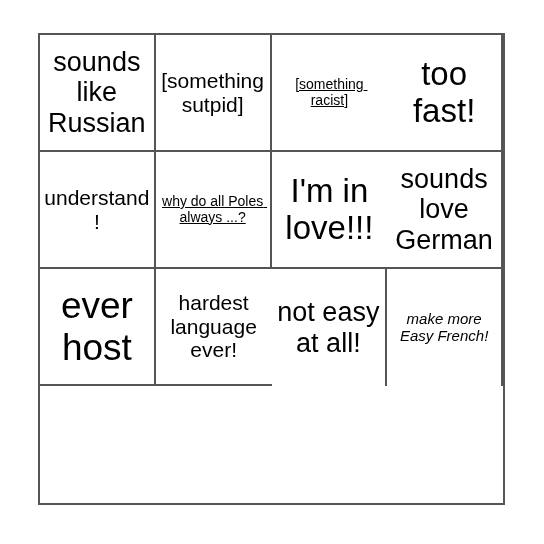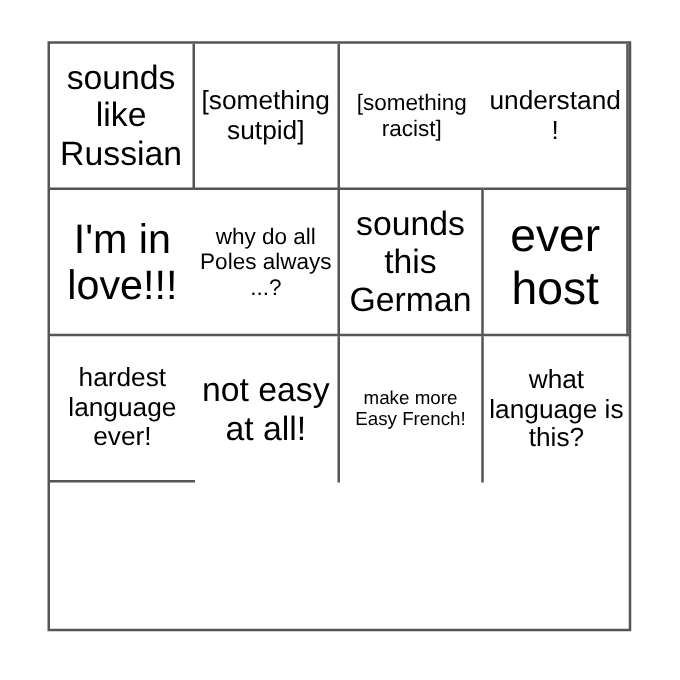--- a/index.html
+++ b/index.html
@@ -51,61 +51,61 @@
     line-height: 1.12;
     word-wrap: break-word;
     white-space: pre-wrap;
   }
 
   
   .fs-xxl  { font-size: 37px; }
   .fs-xl   { font-size: 33px; }
   .fs-lg   { font-size: 27px; }
   .fs-md   { font-size: 21px; }
-  .fs-sm   { font-size: 18px; }
-  .fs-xs   { font-size: 15px; }
+  .fs-sm   { font-size: 14px; text-decoration: underline; }
+  .fs-xs   { font-size: 15px; font-style: italic; }
 
   .kaomoji {
     font-size: 30px;
     letter-spacing: -0.5px;
   }
 </style>
 </head>
 <body>
 
 <div id="bingo-card">
     <div class="bingo-cell">
       <span class="cell-text fs-lg">sounds like Russian</span>
     </div>
     <div class="bingo-cell">
       <span class="cell-text fs-md">[something sutpid]</span>
     </div>
     <div class="bingo-cell col-last">
       <span class="cell-text fs-sm">[something racist]</span>
     </div>
     <div class="bingo-cell">
+      <span class="cell-text fs-xl">too fast!</span>
+    </div>
+    <div class="bingo-cell">
       <span class="cell-text fs-md">understand!</span>
+    </div>
+    <div class="bingo-cell">
+      <span class="cell-text fs-sm">why do all Poles always ...?</span>
     </div>
     <div class="bingo-cell col-last">
       <span class="cell-text fs-xl">I'm in love!!!</span>
     </div>
     <div class="bingo-cell">
-      <span class="cell-text fs-sm">why do all Poles always ...?</span>
-    </div>
-    <div class="bingo-cell">
-      <span class="cell-text fs-lg">sounds this German</span>
+      <span class="cell-text fs-lg">sounds love German</span>
     </div>
     <div class="bingo-cell">
       <span class="cell-text fs-xxl">ever host</span>
     </div>
     <div class="bingo-cell col-last">
       <span class="cell-text fs-md">hardest language ever!</span>
     </div>
     <div class="bingo-cell row-last">
       <span class="cell-text fs-lg">not easy at all!</span>
     </div>
     <div class="bingo-cell row-last">
       <span class="cell-text fs-xs">make more Easy French!</span>
     </div>
-    <div class="bingo-cell col-last row-last">
-      <span class="cell-text fs-md">what language is this?</span>
-    </div>
   </div>
 
 </body></html>

